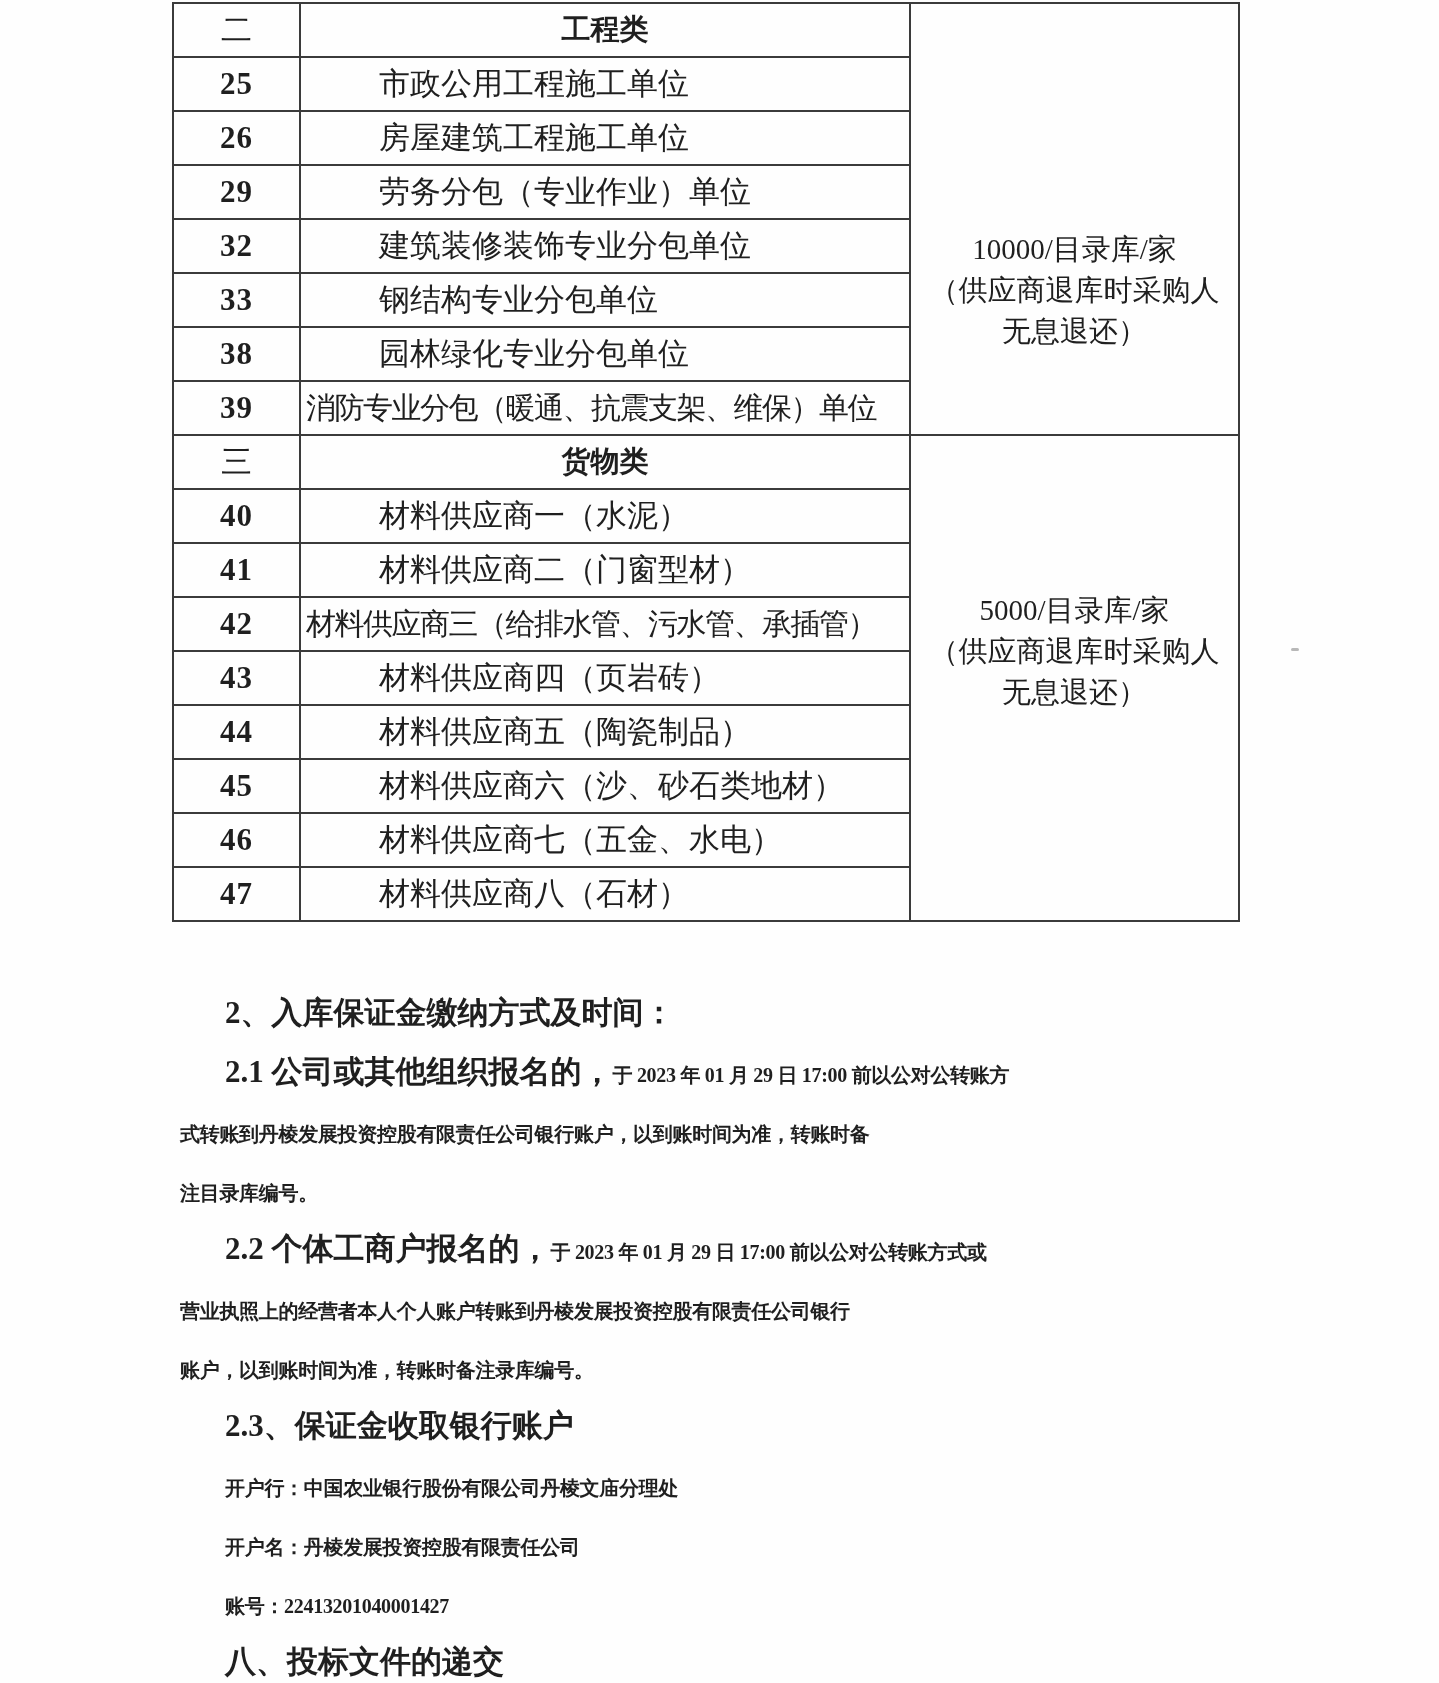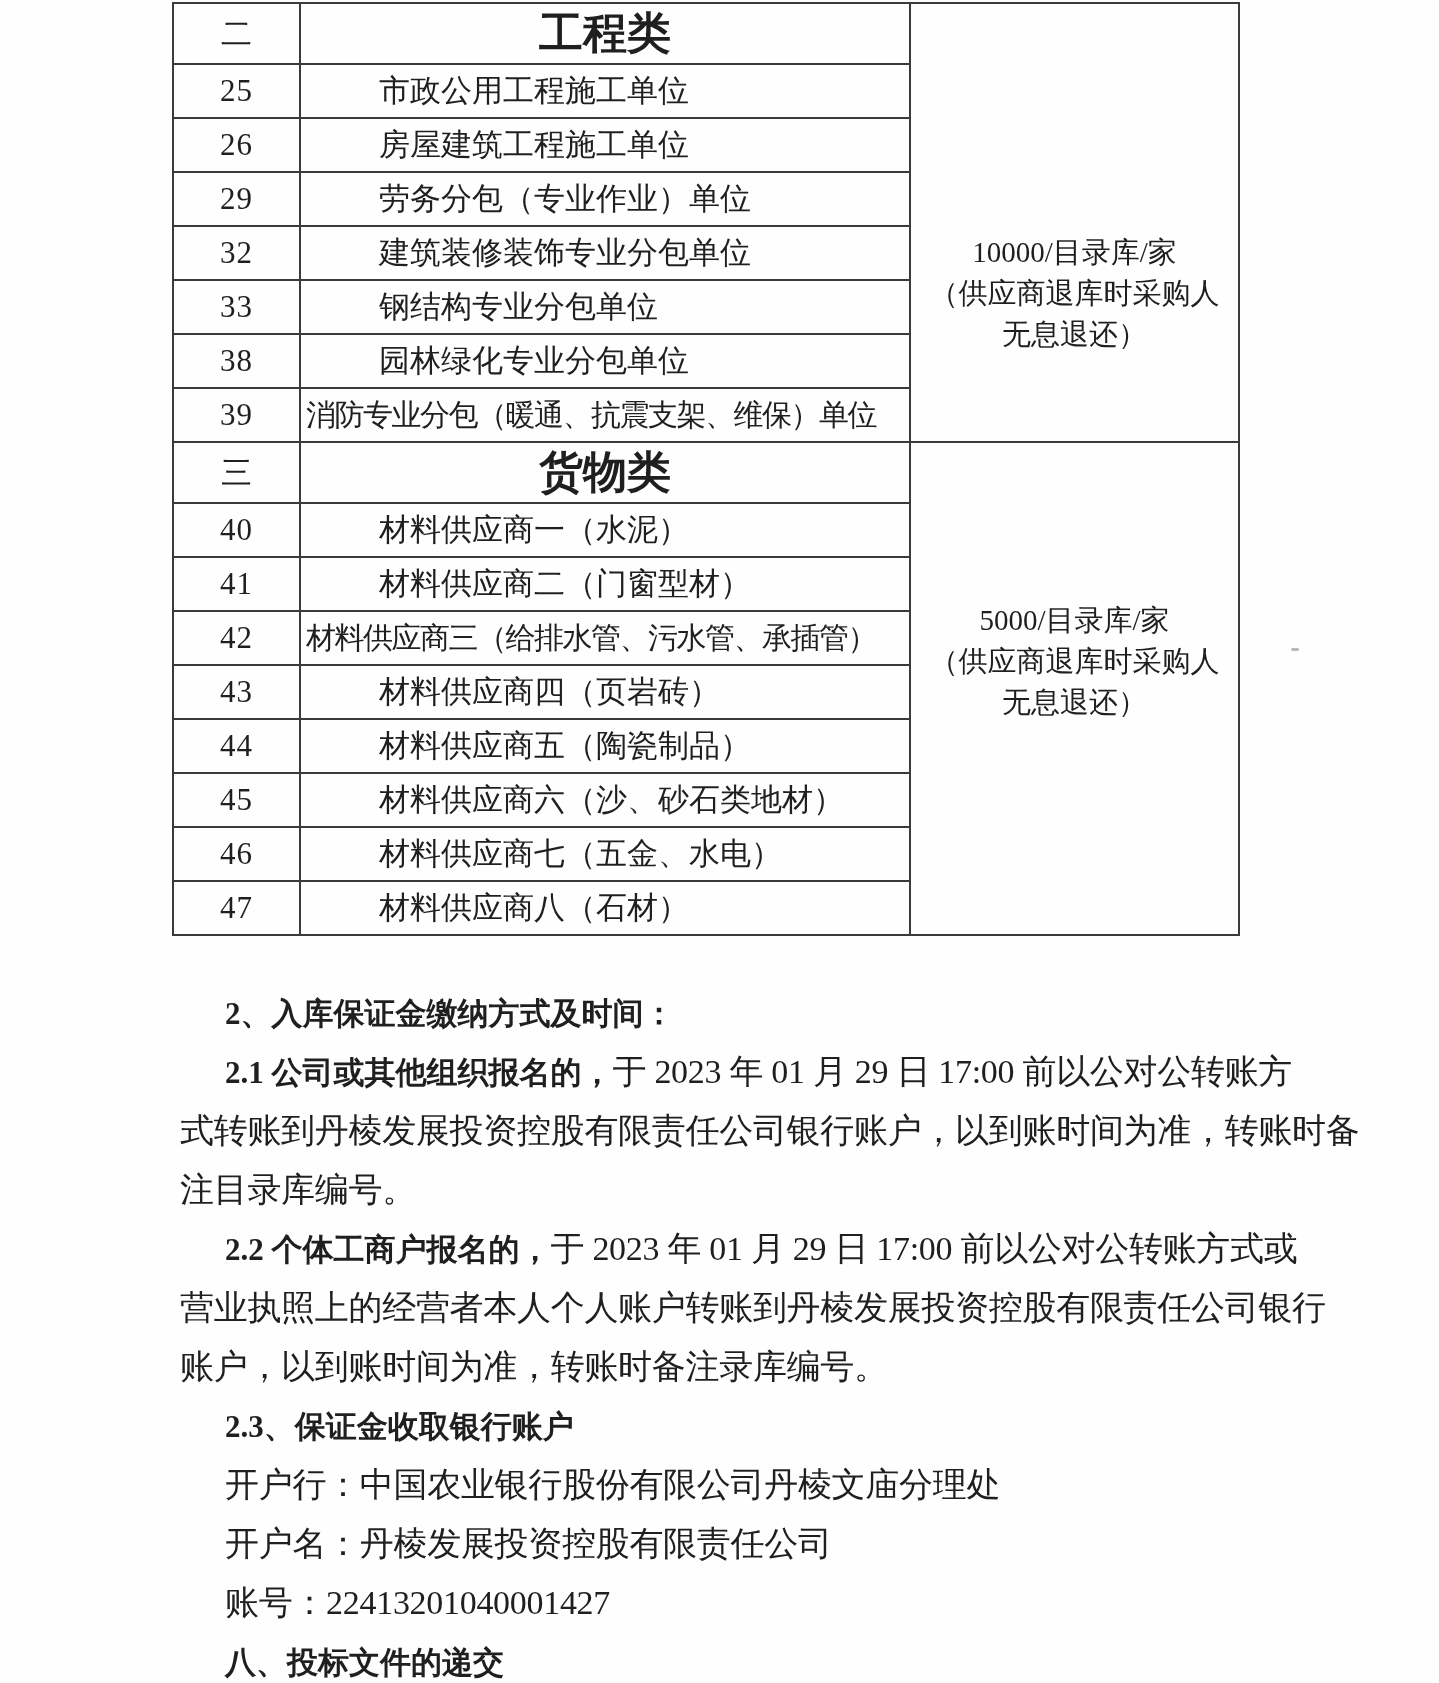--- a/index.html
+++ b/index.html
@@ -23,23 +23,23 @@
     border:2px solid #3b3b3b;
     height:54px;
     font-size:31px;
     vertical-align:middle;
     overflow:hidden;
   }
   .col-no   { width:127px; }
   .col-desc { width:610px; }
   .col-dep  { width:329px; }
 
-  td.no { text-align:center; font-weight:normal; letter-spacing:1px; }
+  td.no { text-align:center; font-weight:bold; letter-spacing:1px; }
   td.no-hdr { text-align:center; font-weight:normal; }
-  td.ttl { text-align:center; font-weight:bold; font-size:44px; }
+  td.ttl { text-align:center; font-weight:bold; font-size:29px; }
   td.desc { text-align:left; padding-left:78px; white-space:nowrap; }
   td.desc.tight { padding-left:5px; letter-spacing:-1.5px; font-size:30px; }
   td.deposit {
     text-align:center;
     font-size:29px;
     line-height:41px;
     vertical-align:middle;
   }
   td.deposit.dep1 { padding-top:142px;margin-top:19px; }
   td.deposit.dep2 { padding-bottom:54px; }
@@ -48,21 +48,21 @@
   .body-text {
     position:absolute; left:180px; top:983px; width:1210px;
   }
   .tline {
     height:59px; line-height:59px;
     white-space:nowrap;
     font-size:28px;
   }
   .tline.indent { padding-left:45px; }
   .tline .b { font-weight:bold; font-size:31px; }
-  .tline .r { font-weight:normal; font-size:34px; letter-spacing:-0.3px; }
+  .tline .r { font-weight:bold; font-size:20px; letter-spacing:-0.3px; }
 
   
   .speck {
     position:absolute; left:1291px; top:648px;
     width:8px; height:3px; background:#9a9a9a; border-radius:2px; opacity:.7;
   }
 </style>
 </head>
 <body>
 

